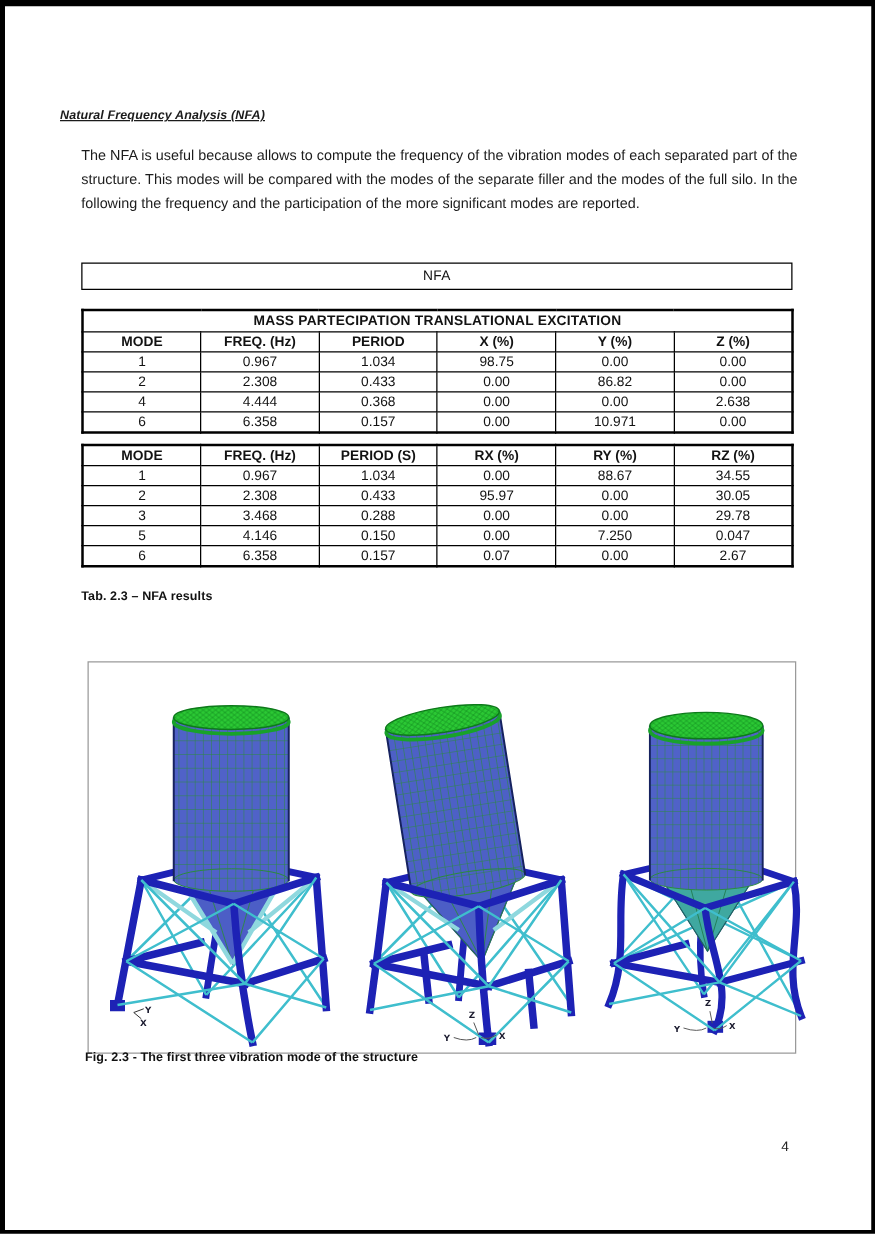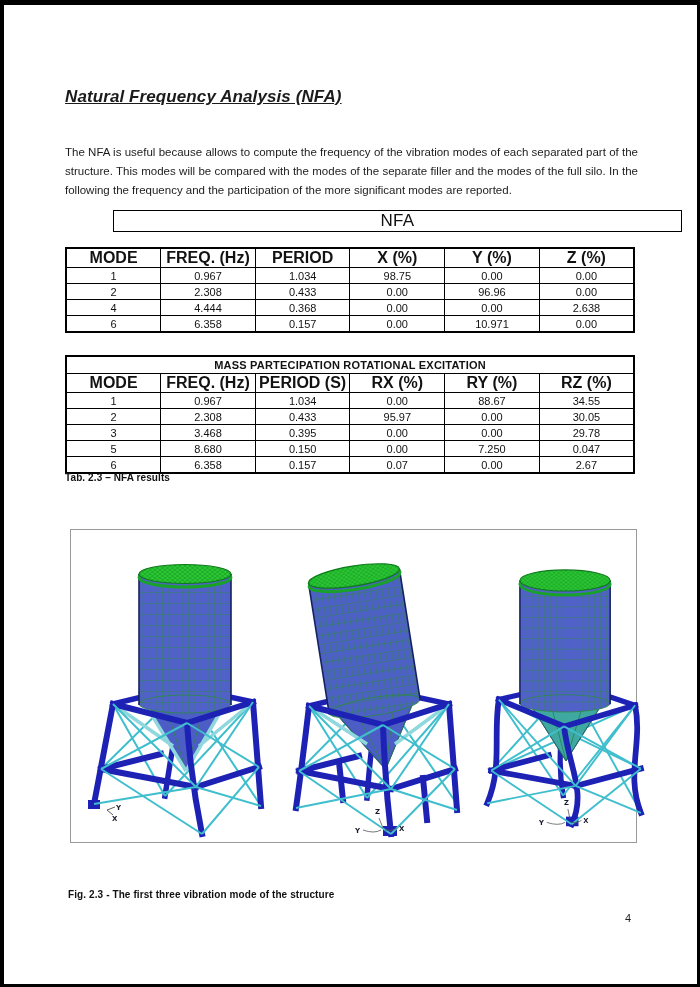--- a/index.html
+++ b/index.html
@@ -5,50 +5,50 @@
   html,body{margin:0;padding:0;}
   body{
     width:700px;height:987px;background:#000;position:relative;overflow:hidden;
     font-family:"Liberation Sans",sans-serif;color:#1b1b1b;
   }
   .page{
     position:absolute;left:4px;top:5px;width:693px;height:979px;background:#ffffff;
   }
   .abs{position:absolute;}
   .heading{
-    left:61px;top:82px;font-size:17px;font-weight:600;font-style:italic;
+    left:44px;top:82px;font-size:10px;font-weight:600;font-style:italic;
     text-decoration:underline;letter-spacing:.1px;
   }
   .para{
     left:61px;top:111px;width:573px;font-size:11.5px;line-height:19px;
-    text-align:justify;color:#1c1c1c;margin-top:27px;
+    text-align:justify;color:#1c1c1c;
   }
   .nfa-box{
     left:61px;top:205px;width:567px;height:20px;border:1.5px solid #000;
     display:flex;align-items:center;justify-content:center;
-    font-size:17px;letter-spacing:.3px;color:#111;margin-left:48px;
+    font-size:11px;letter-spacing:.3px;color:#111;
   }
   table.datatable{
     border-collapse:collapse;table-layout:fixed;width:570px;
     font-size:11px;color:#121212;
   }
   table.datatable td,table.datatable th{
     border:1px solid #000;text-align:center;vertical-align:middle;
     padding:0;height:15px;overflow:hidden;white-space:nowrap;
   }
   table.datatable{border:2px solid #000;}
   tr.title-row td{font-weight:700;font-size:11px;letter-spacing:.2px;height:16px;}
-  table.datatable th{font-weight:700;font-size:16px;margin-top:28px;}
+  table.datatable th{font-weight:700;font-size:11px;margin-top:28px;}
   .t1{left:61px;top:242px;}
   .t2{left:61px;top:350px;}
   .caption{
     font-size:10px;font-weight:700;color:#111;letter-spacing:.1px;
   }
   .tab-caption{left:61px;top:467px;}
-  .fig-caption{left:64px;top:884px;}
+  .fig-caption{left:64px;top:836px;}
   .figure-box{
     left:66px;top:524px;width:565px;height:312px;background:#fff;
     border:1px solid #9a9a9a;
   }
   .silo{position:absolute;}
   .page-number{left:621px;top:907px;font-size:11px;color:#222;}
   svg text.axis{font-family:"DejaVu Sans",sans-serif;font-size:7px;font-weight:700;fill:#1a1a2e;}
 </style>
 </head>
 <body>
@@ -58,20 +58,23 @@
   <div class="abs heading">Natural Frequency Analysis (NFA)</div>
 
   <div class="abs para">The NFA is useful because allows  to compute the frequency of the vibration modes of each separated part of the structure. This modes will be compared with the modes of the separate filler and the modes of the full silo. In the following the frequency and the participation of the more significant modes are reported.</div>
 
   <div class="abs nfa-box">
     <span>NFA</span>
   </div>
 
   <table class="abs datatable t1">
     <tbody>
+      <tr class="title-row">
+        <td colspan="6">MASS PARTECIPATION TRANSLATIONAL  EXCITATION</td>
+      </tr>
       <tr>
           <th>MODE</th>
           <th>FREQ. (Hz)</th>
           <th>PERIOD</th>
           <th>X (%)</th>
           <th>Y (%)</th>
           <th>Z (%)</th>
         </tr>
     </tbody>
     <tbody>
@@ -81,21 +84,21 @@
           <td>1.034</td>
           <td>98.75</td>
           <td>0.00</td>
           <td>0.00</td>
         </tr>
         <tr>
           <td>2</td>
           <td>2.308</td>
           <td>0.433</td>
           <td>0.00</td>
-          <td>96.96</td>
+          <td>86.82</td>
           <td>0.00</td>
         </tr>
         <tr>
           <td>4</td>
           <td>4.444</td>
           <td>0.368</td>
           <td>0.00</td>
           <td>0.00</td>
           <td>2.638</td>
         </tr>
@@ -105,23 +108,20 @@
           <td>0.157</td>
           <td>0.00</td>
           <td>10.971</td>
           <td>0.00</td>
         </tr>
       </tbody>
   </table>
 
   <table class="abs datatable t2">
     <tbody>
-      <tr class="title-row">
-        <td colspan="6">MASS PARTECIPATION ROTATIONAL  EXCITATION</td>
-      </tr>
       <tr>
           <th>MODE</th>
           <th>FREQ. (Hz)</th>
           <th>PERIOD (S)</th>
           <th>RX (%)</th>
           <th>RY (%)</th>
           <th>RZ (%)</th>
         </tr>
     </tbody>
     <tbody>
@@ -137,28 +137,28 @@
           <td>2</td>
           <td>2.308</td>
           <td>0.433</td>
           <td>95.97</td>
           <td>0.00</td>
           <td>30.05</td>
         </tr>
         <tr>
           <td>3</td>
           <td>3.468</td>
-          <td>0.395</td>
+          <td>0.288</td>
           <td>0.00</td>
           <td>0.00</td>
           <td>29.78</td>
         </tr>
         <tr>
           <td>5</td>
-          <td>8.680</td>
+          <td>4.146</td>
           <td>0.150</td>
           <td>0.00</td>
           <td>7.250</td>
           <td>0.047</td>
         </tr>
         <tr>
           <td>6</td>
           <td>6.358</td>
           <td>0.157</td>
           <td>0.07</td>

